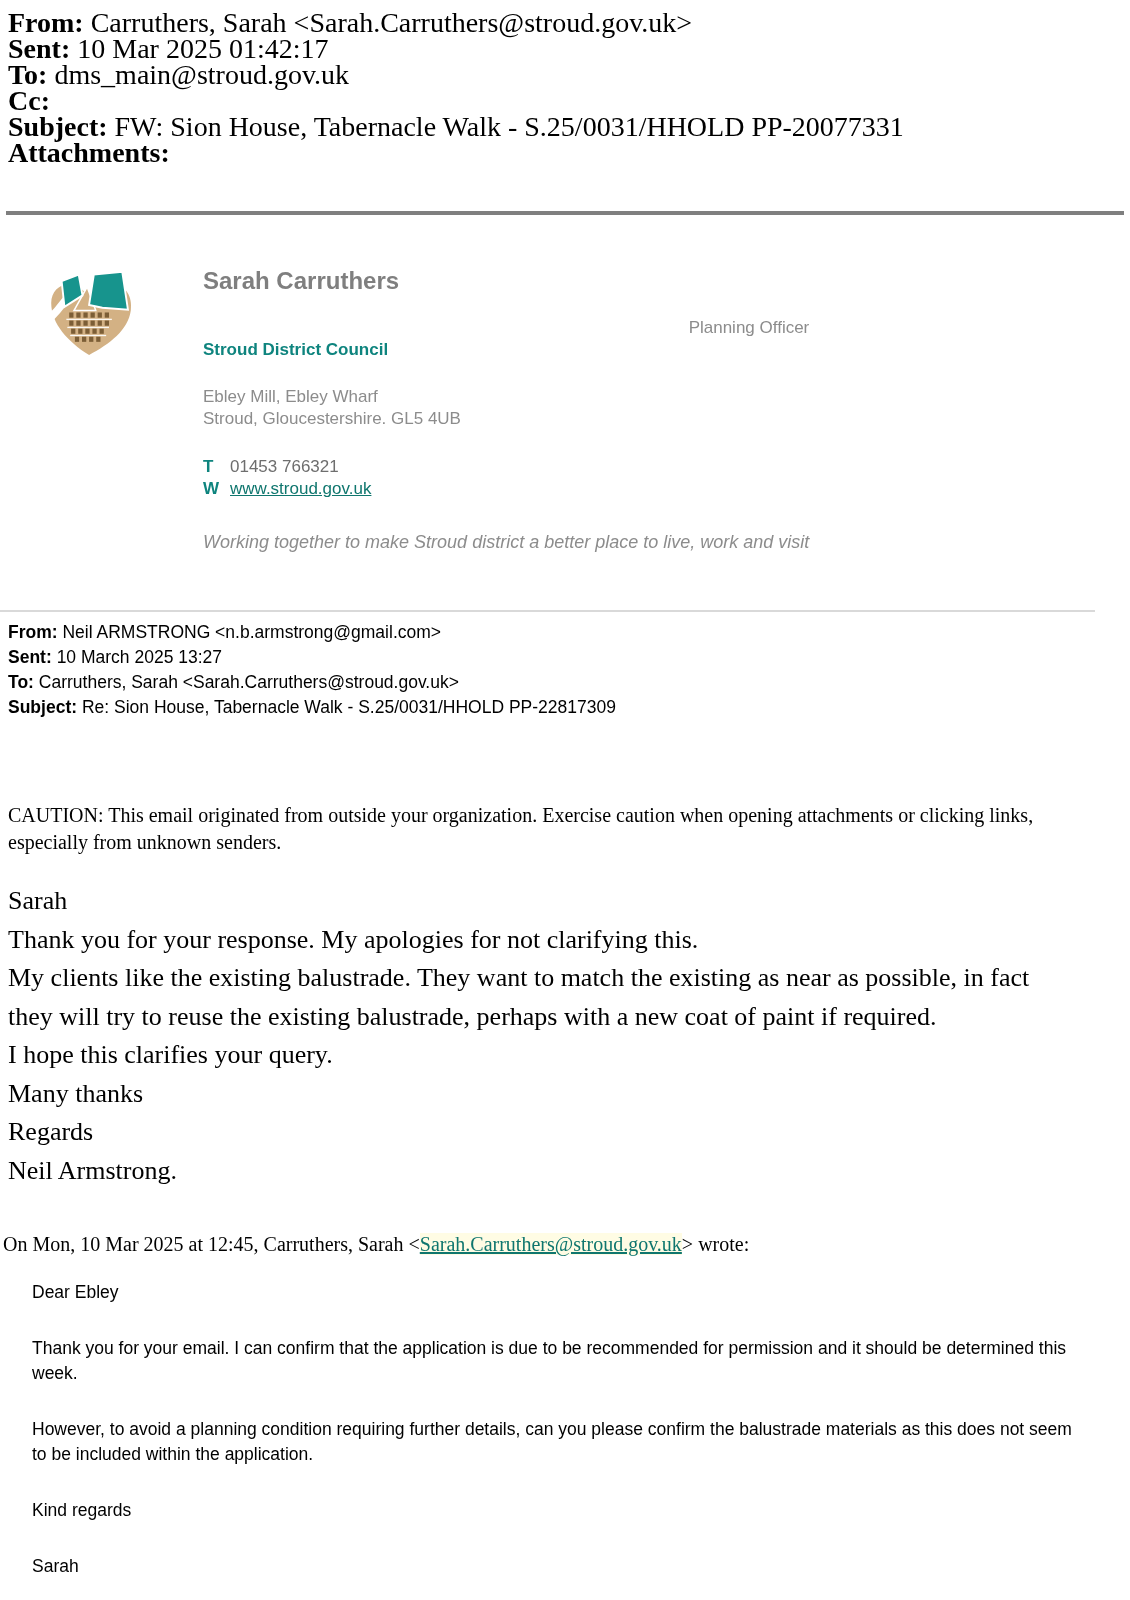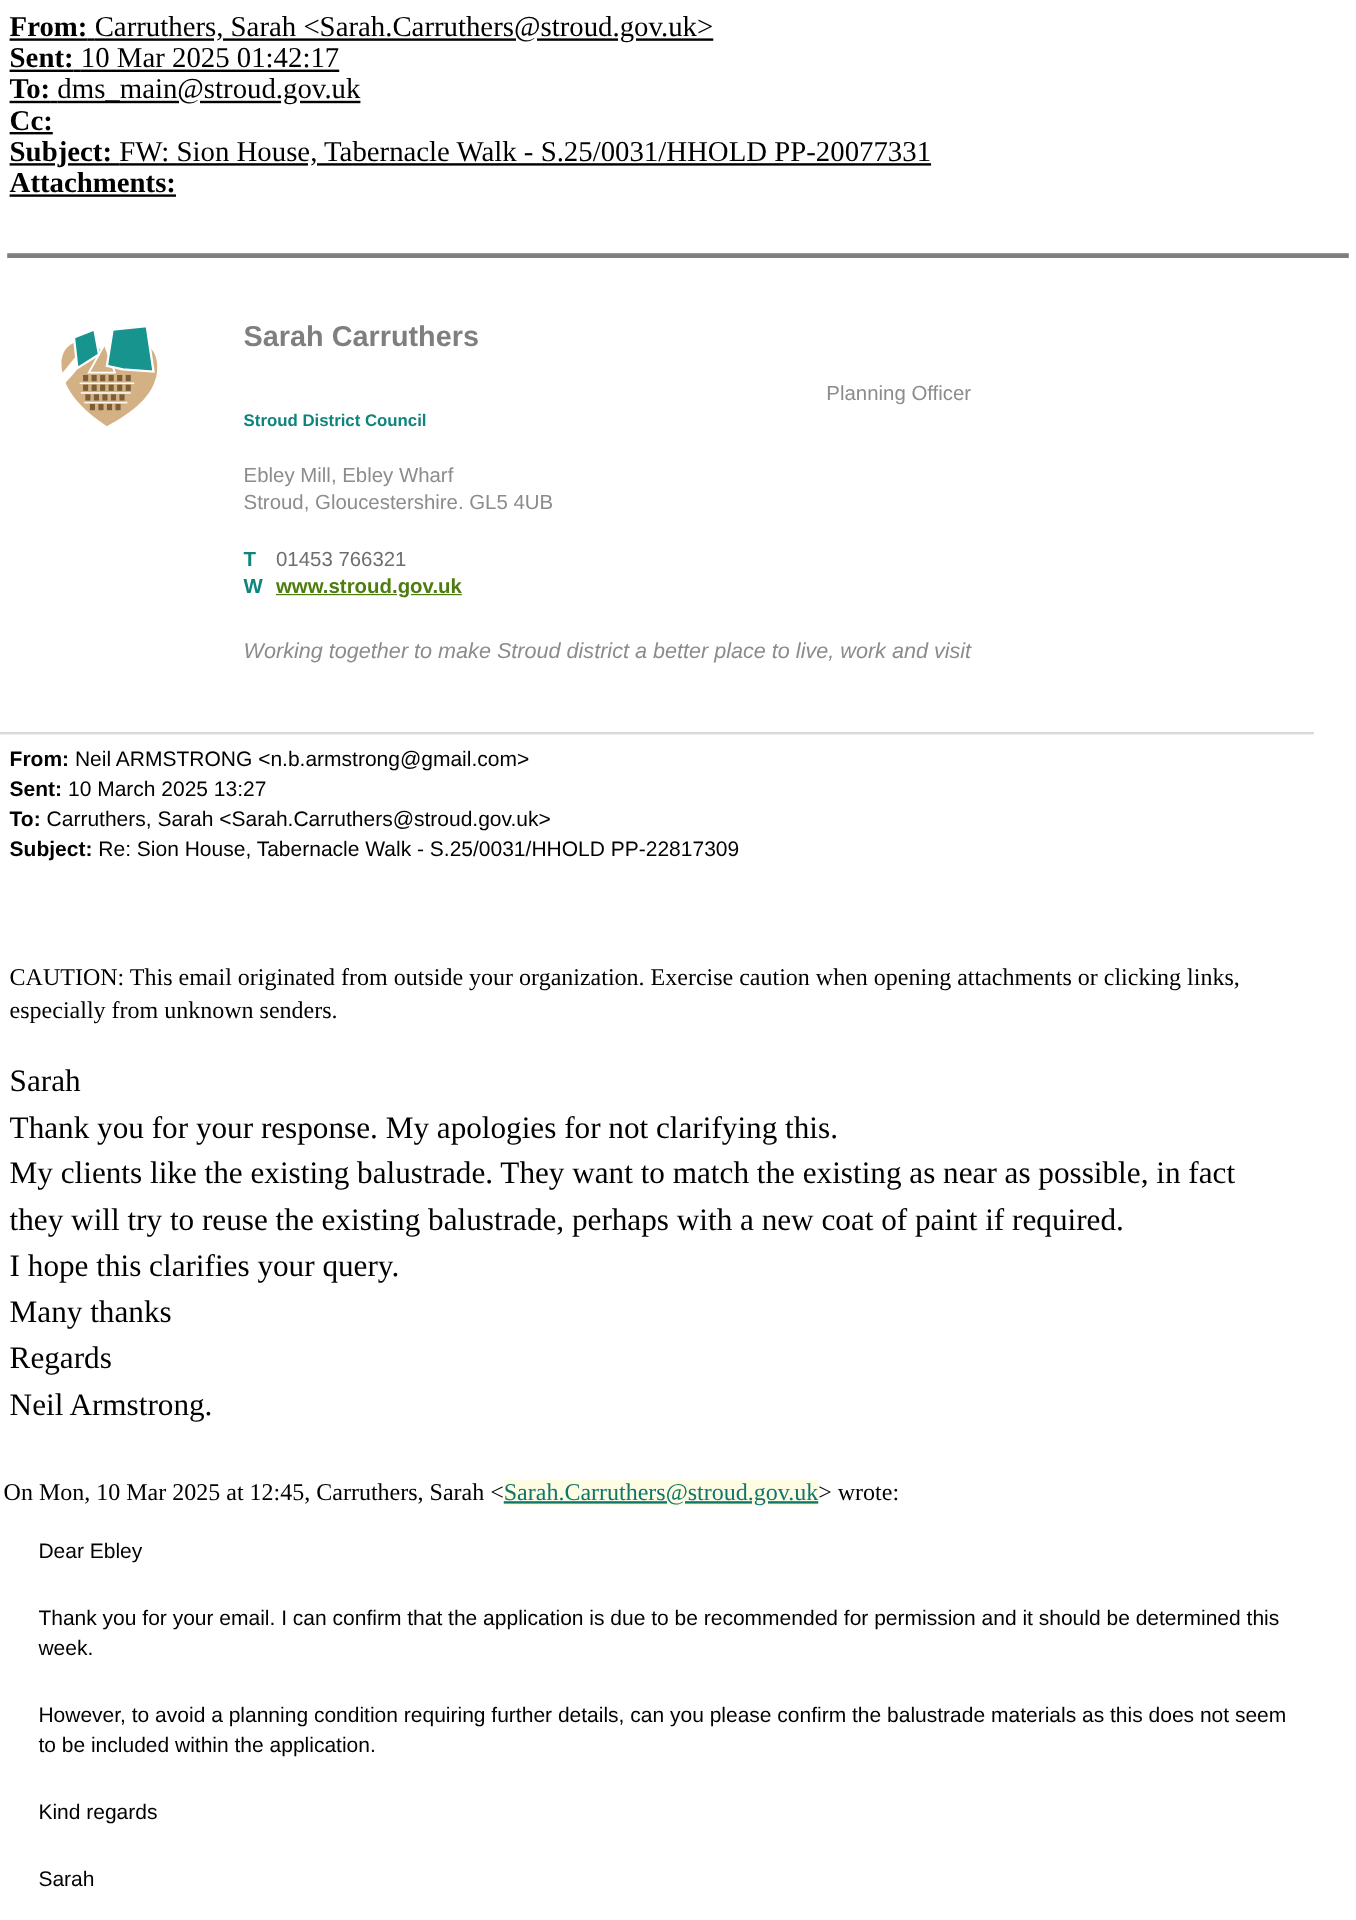--- a/index.html
+++ b/index.html
@@ -8,43 +8,43 @@
     position:relative;
     width:1130px; height:1600px;
     background:#ffffff;
     overflow:hidden;
     font-family:"Liberation Serif", serif;
     color:#000000;
   }
   
   .header1 {
     padding:10px 8px 0 8px;
-    font-size:24px; line-height:26px;text-decoration:underline;
+    font-size:28px; line-height:26px;
   }
   .header1 .lbl { font-weight:bold; }
   
   .divider1 {
     height:4px; background:#7f7f7f;
     margin:45px 6px 0 6px;
   }
   
   .signature {
     margin:52px 0 0 42px;
     display:flex; align-items:flex-start;
     font-family:"Liberation Sans", sans-serif;
   }
   .sig-logo { width:98px; height:90px; flex:0 0 auto; }
   .sig-text { margin-left:63px; }
   .sig-name { font-size:24px; font-weight:bold; color:#7f7f7f; }
   .sig-role { margin-top:22px; font-size:17px; color:#8c8c8c; line-height:22px;text-align:right; }
-  .sig-org  { font-size:14px; font-weight:bold; color:#0e847e; line-height:22px; }
+  .sig-org  { font-size:17px; font-weight:bold; color:#0e847e; line-height:22px; }
   .sig-addr { margin-top:25px; font-size:17px; color:#8c8c8c; line-height:22px; }
   .sig-contact { margin-top:26px; font-size:17px; color:#6e6e6e; line-height:22px; }
   .sig-contact .tw { color:#0e847e; font-weight:bold; display:inline-block; width:27px; }
-  .sig-web-link { color:#4d7c0f; text-decoration:underline;font-weight:bold; }
+  .sig-web-link { color:#0f766e; text-decoration:underline; }
   .sig-tagline { margin-top:32px; font-size:18px; font-style:italic; color:#8c8c8c; }
   
   .divider2 {
     height:2px; background:#d9d9d9;
     margin:57px 35px 0 0;
   }
   
   .header2 {
     margin:8px 8px 0 8px;
     font-family:"Liberation Sans", sans-serif;

